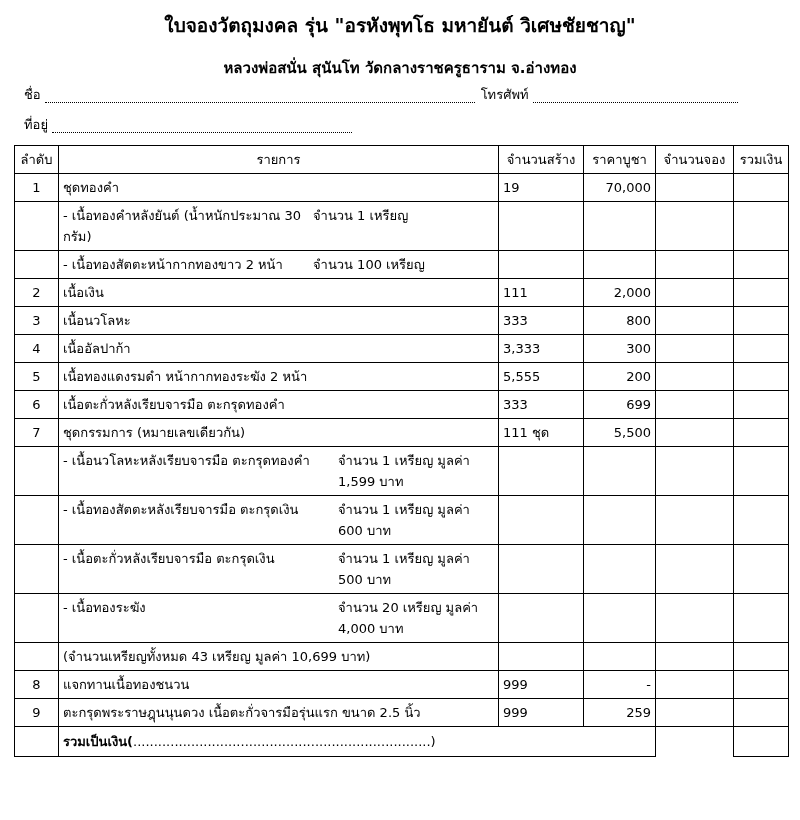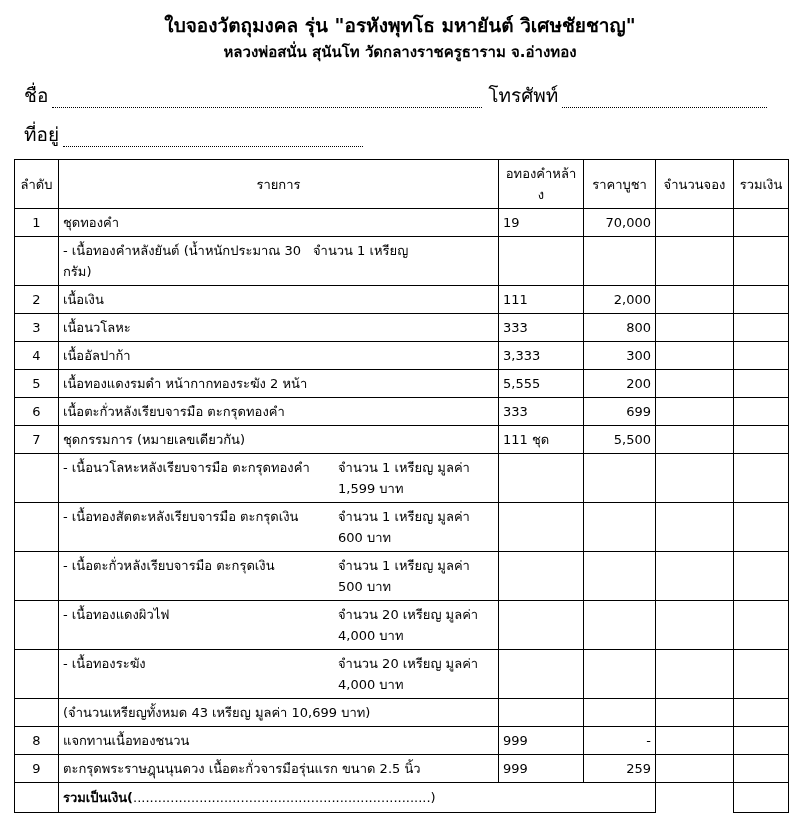--- a/index.html
+++ b/index.html
@@ -30,27 +30,27 @@
   .title-main {
     font-size: 19px;
     font-weight: bold;
     letter-spacing: 0px;
     line-height: 26px;
   }
   .title-sub {
     font-size: 15px;
     font-weight: bold;
     line-height: 24px;
-    margin-top: 2px;
+    margin-top: 18px;
   }
   
   .form-lines {
-    margin-top: 16px;
+    margin-top: 4px;
     padding: 0 18px 0 14px;
-    font-size: 19px;
+    font-size: 13px;
   }
   .line-row {
     display: flex;
     align-items: flex-end;
     margin-bottom: 9px;
   }
   .lbl {
     flex: 0 0 auto;
     white-space: nowrap;
     padding-right: 4px;
@@ -135,21 +135,21 @@
       <span class="lbl">ที่อยู่</span>
       <span class="dots short"></span>
     </div>
   </div>
 
   <table class="main">
     <thead>
       <tr>
         <th class="c-no">ลำดับ</th>
         <th class="c-desc">รายการ</th>
-        <th class="c-made">อทองคำหล้าง</th>
+        <th class="c-made">จำนวนสร้าง</th>
         <th class="c-price">ราคาบูชา</th>
         <th class="c-book">จำนวนจอง</th>
         <th class="c-total">รวมเงิน</th>
       </tr>
     </thead>
     <tbody>
 
       <tr>
         <td class="c-no">1</td>
         <td class="c-desc">ชุดทองคำ</td>
@@ -165,20 +165,33 @@
           <div class="sub-inner">
             <span class="sub-left">- เนื้อทองคำหลังยันต์ (น้ำหนักประมาณ 30 กรัม)</span>
             <span class="sub-right">จำนวน 1 เหรียญ</span>
           </div>
         </td>
         <td class="c-made"></td>
         <td class="c-price"></td>
         <td class="c-book"></td>
         <td class="c-total"></td>
       </tr>
+      <tr>
+        <td class="c-no"></td>
+        <td class="desc-sub">
+          <div class="sub-inner">
+            <span class="sub-left">- เนื้อทองสัตตะหน้ากากทองขาว 2 หน้า</span>
+            <span class="sub-right">จำนวน 100 เหรียญ</span>
+          </div>
+        </td>
+        <td class="c-made"></td>
+        <td class="c-price"></td>
+        <td class="c-book"></td>
+        <td class="c-total"></td>
+      </tr>
 
       <tr>
         <td class="c-no">2</td>
         <td class="c-desc">เนื้อเงิน</td>
         <td class="c-made">111</td>
         <td class="c-price">2,000</td>
         <td class="c-book"></td>
         <td class="c-total"></td>
       </tr>
       <tr>
@@ -259,33 +272,20 @@
         </td>
         <td class="c-made"></td>
         <td class="c-price"></td>
         <td class="c-book"></td>
         <td class="c-total"></td>
       </tr>
       <tr>
         <td class="c-no"></td>
         <td class="desc-sub">
           <div class="sub-inner">
-            <span class="sub-left wide">- เนื้อทองแดงผิวไฟ</span>
-            <span class="sub-right">จำนวน  20 เหรียญ  มูลค่า 4,000 บาท</span>
-          </div>
-        </td>
-        <td class="c-made"></td>
-        <td class="c-price"></td>
-        <td class="c-book"></td>
-        <td class="c-total"></td>
-      </tr>
-      <tr>
-        <td class="c-no"></td>
-        <td class="desc-sub">
-          <div class="sub-inner">
             <span class="sub-left wide">- เนื้อทองระฆัง</span>
             <span class="sub-right">จำนวน  20 เหรียญ  มูลค่า 4,000 บาท</span>
           </div>
         </td>
         <td class="c-made"></td>
         <td class="c-price"></td>
         <td class="c-book"></td>
         <td class="c-total"></td>
       </tr>
       <tr>

